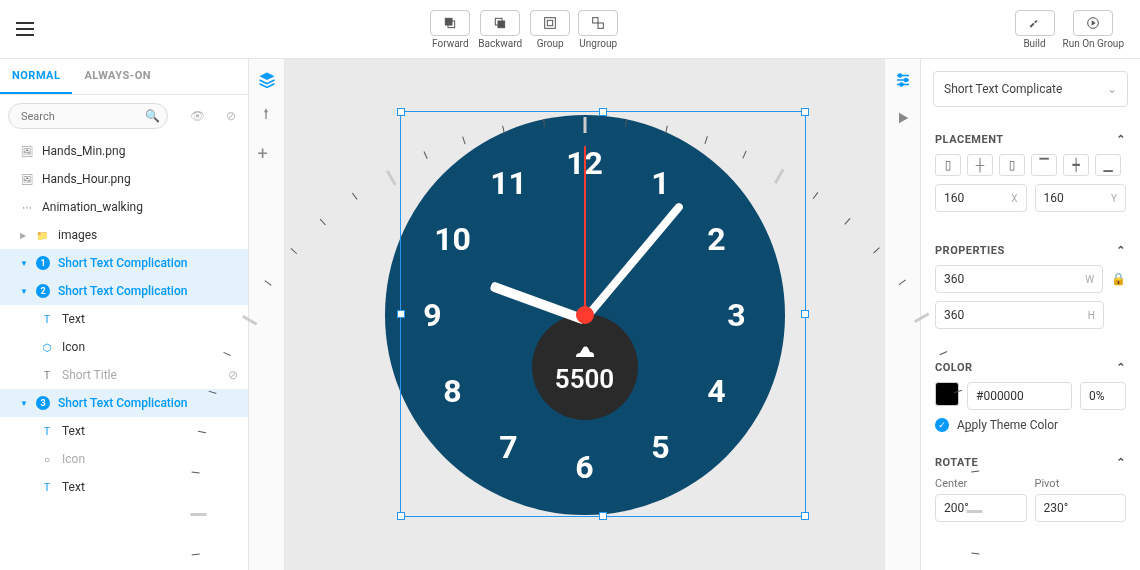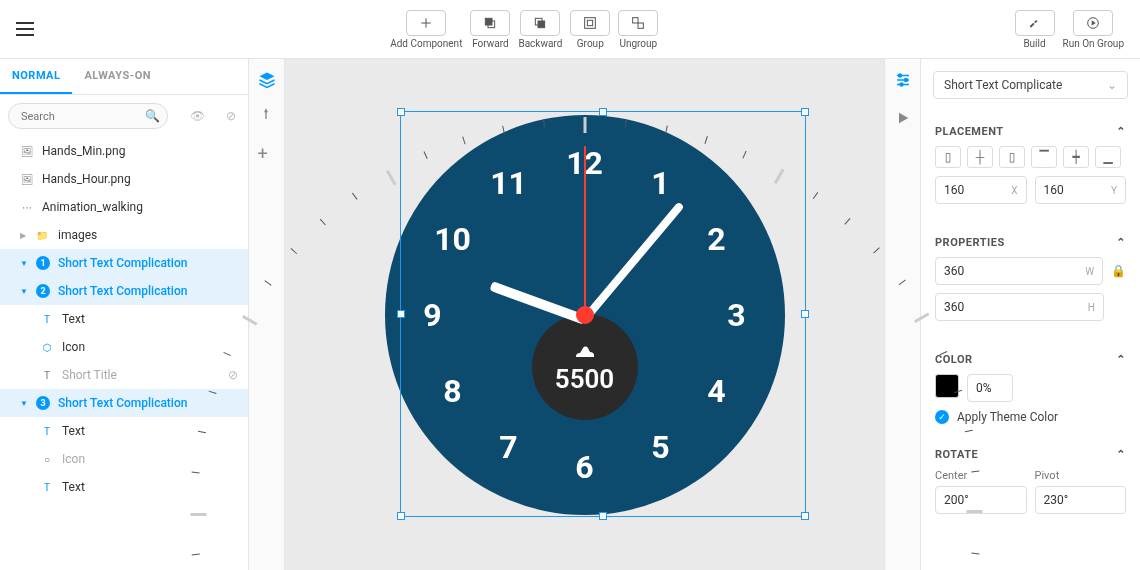--- a/index.html
+++ b/index.html
@@ -54,21 +54,21 @@
 .comp .steps{font-size:26px;font-weight:600;}
 
 .rrail{width:36px;background:#fafafa;border-left:1px solid #e5e5e5;display:flex;flex-direction:column;align-items:center;padding-top:12px;gap:18px;color:#888;}
 .rrail .t.active{color:#0099ff;}
 
 .right{width:220px;border-left:1px solid #e5e5e5;background:#fff;overflow:auto;}
 .rtabs{display:flex;align-items:center;border-bottom:1px solid #e5e5e5;padding-right:8px;}
 .rtab{padding:10px 10px;font-size:11px;font-weight:700;color:#999;letter-spacing:.5px;cursor:pointer;}
 .rtab.active{color:#222;border-bottom:2px solid #0099ff;}
 .rtabs .coll{margin-left:auto;color:#bbb;}
-.prop-sel{margin:12px;height:28px;border:1px solid #ddd;border-radius:4px;display:flex;align-items:center;padding:0 10px;font-size:12px;color:#444;justify-content:space-between;}
+.prop-sel{margin:12px;height:36px;border:1px solid #ddd;border-radius:4px;display:flex;align-items:center;padding:0 10px;font-size:12px;color:#444;justify-content:space-between;}
 .sect{padding:4px 14px 10px;}
 .sect-h{display:flex;align-items:center;justify-content:space-between;font-size:11px;font-weight:700;letter-spacing:.5px;color:#555;margin:10px 0 8px;}
 .align-row{display:flex;gap:6px;margin-bottom:8px;}
 .align-row .ab{width:26px;height:22px;border:1px solid #ddd;border-radius:3px;display:flex;align-items:center;justify-content:center;color:#666;cursor:pointer;}
 .pair{display:flex;gap:8px;margin-bottom:8px;}
 .inp{flex:1;height:28px;border:1px solid #ddd;border-radius:4px;padding:5px 8px;display:flex;align-items:center;justify-content:space-between;font-size:12px;color:#333;}
 .inp .u{color:#aaa;font-size:10px;}
 .swatch{width:24px;height:24px;border:1px solid #ccc;border-radius:3px;}
 .chk{display:flex;align-items:center;gap:8px;font-size:12px;color:#444;}
 .chk .cb{width:14px;height:14px;border-radius:50%;background:#0099ff;color:#fff;display:flex;align-items:center;justify-content:center;font-size:9px;}
@@ -79,28 +79,20 @@
 </head>
 <body>
 
 <div class="topbar">
   <div class="hamburger">
       <span></span>
       <span></span>
       <span></span>
     </div>
   <div class="top-center">
-    <div class="tb-btn">
-      <div class="tb-icon">
-          <svg viewBox="0 0 24 24">
-            <path d="M12 5v14M5 12h14"></path>
-          </svg>
-        </div>
-      <span>Add Component</span>
-    </div>
     <div class="tb-btn">
       <div class="tb-icon">
           <svg viewBox="0 0 24 24">
             <rect x="5" y="5" width="10" height="10" fill="#555"></rect>
             <rect x="9" y="9" width="10" height="10" fill="none" stroke="#555"></rect>
           </svg>
         </div>
       <span>Forward</span>
     </div>
     <div class="tb-btn">
@@ -378,20 +370,23 @@
         </div>
     </div>
 
     <div class="sect">
       <div class="sect-h">
           <span>COLOR</span>
           <span>⌃</span>
         </div>
       <div class="pair">
         <div class="swatch" style="background:#000"></div>
+        <div class="inp">
+            <span>#000000</span>
+          </div>
         <div class="inp" style="flex:0 0 46px">
             <span>0%</span>
           </div>
       </div>
       <div class="chk">
           <span class="cb">✓</span>
           <span>Apply Theme Color</span>
         </div>
     </div>
 

